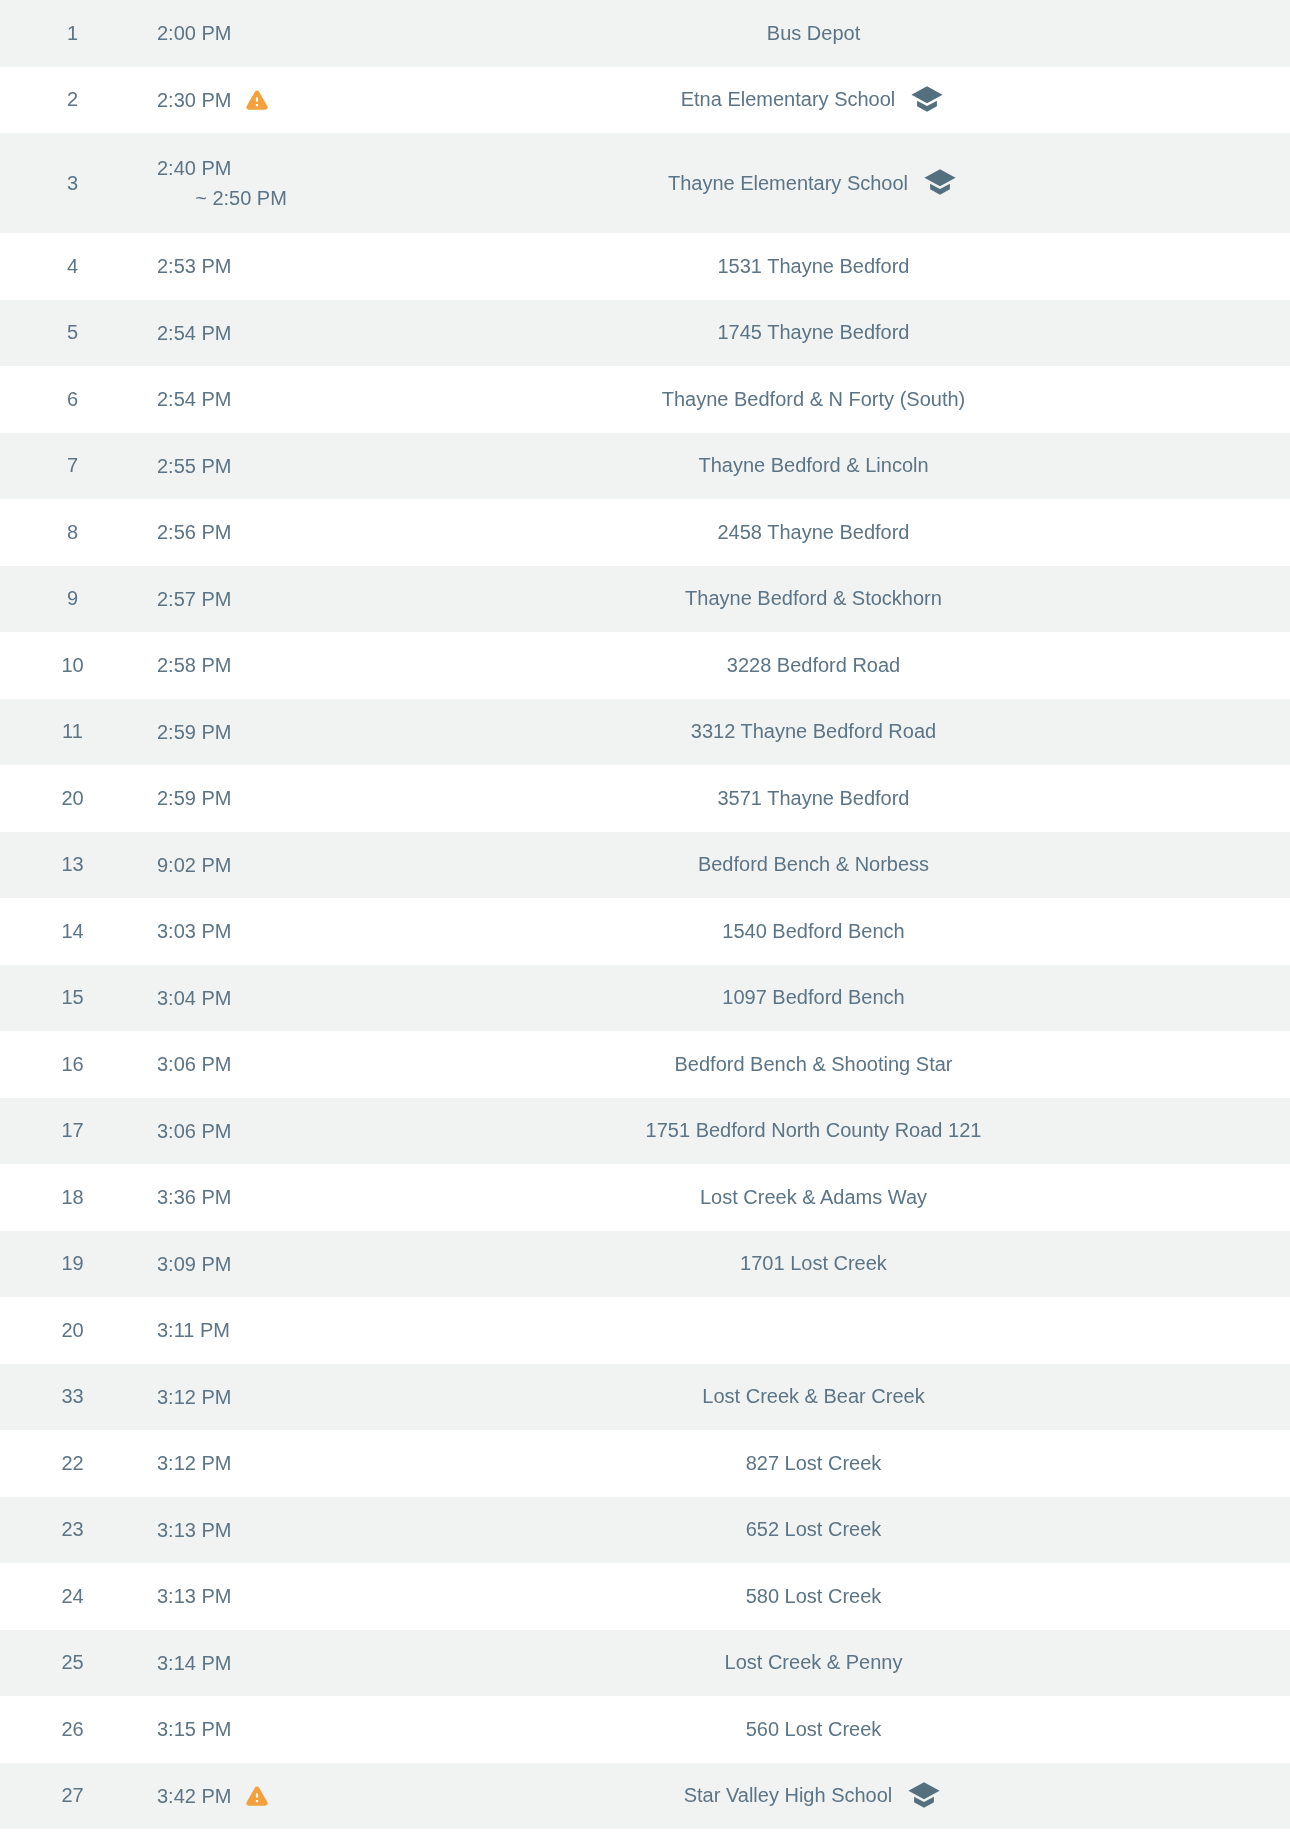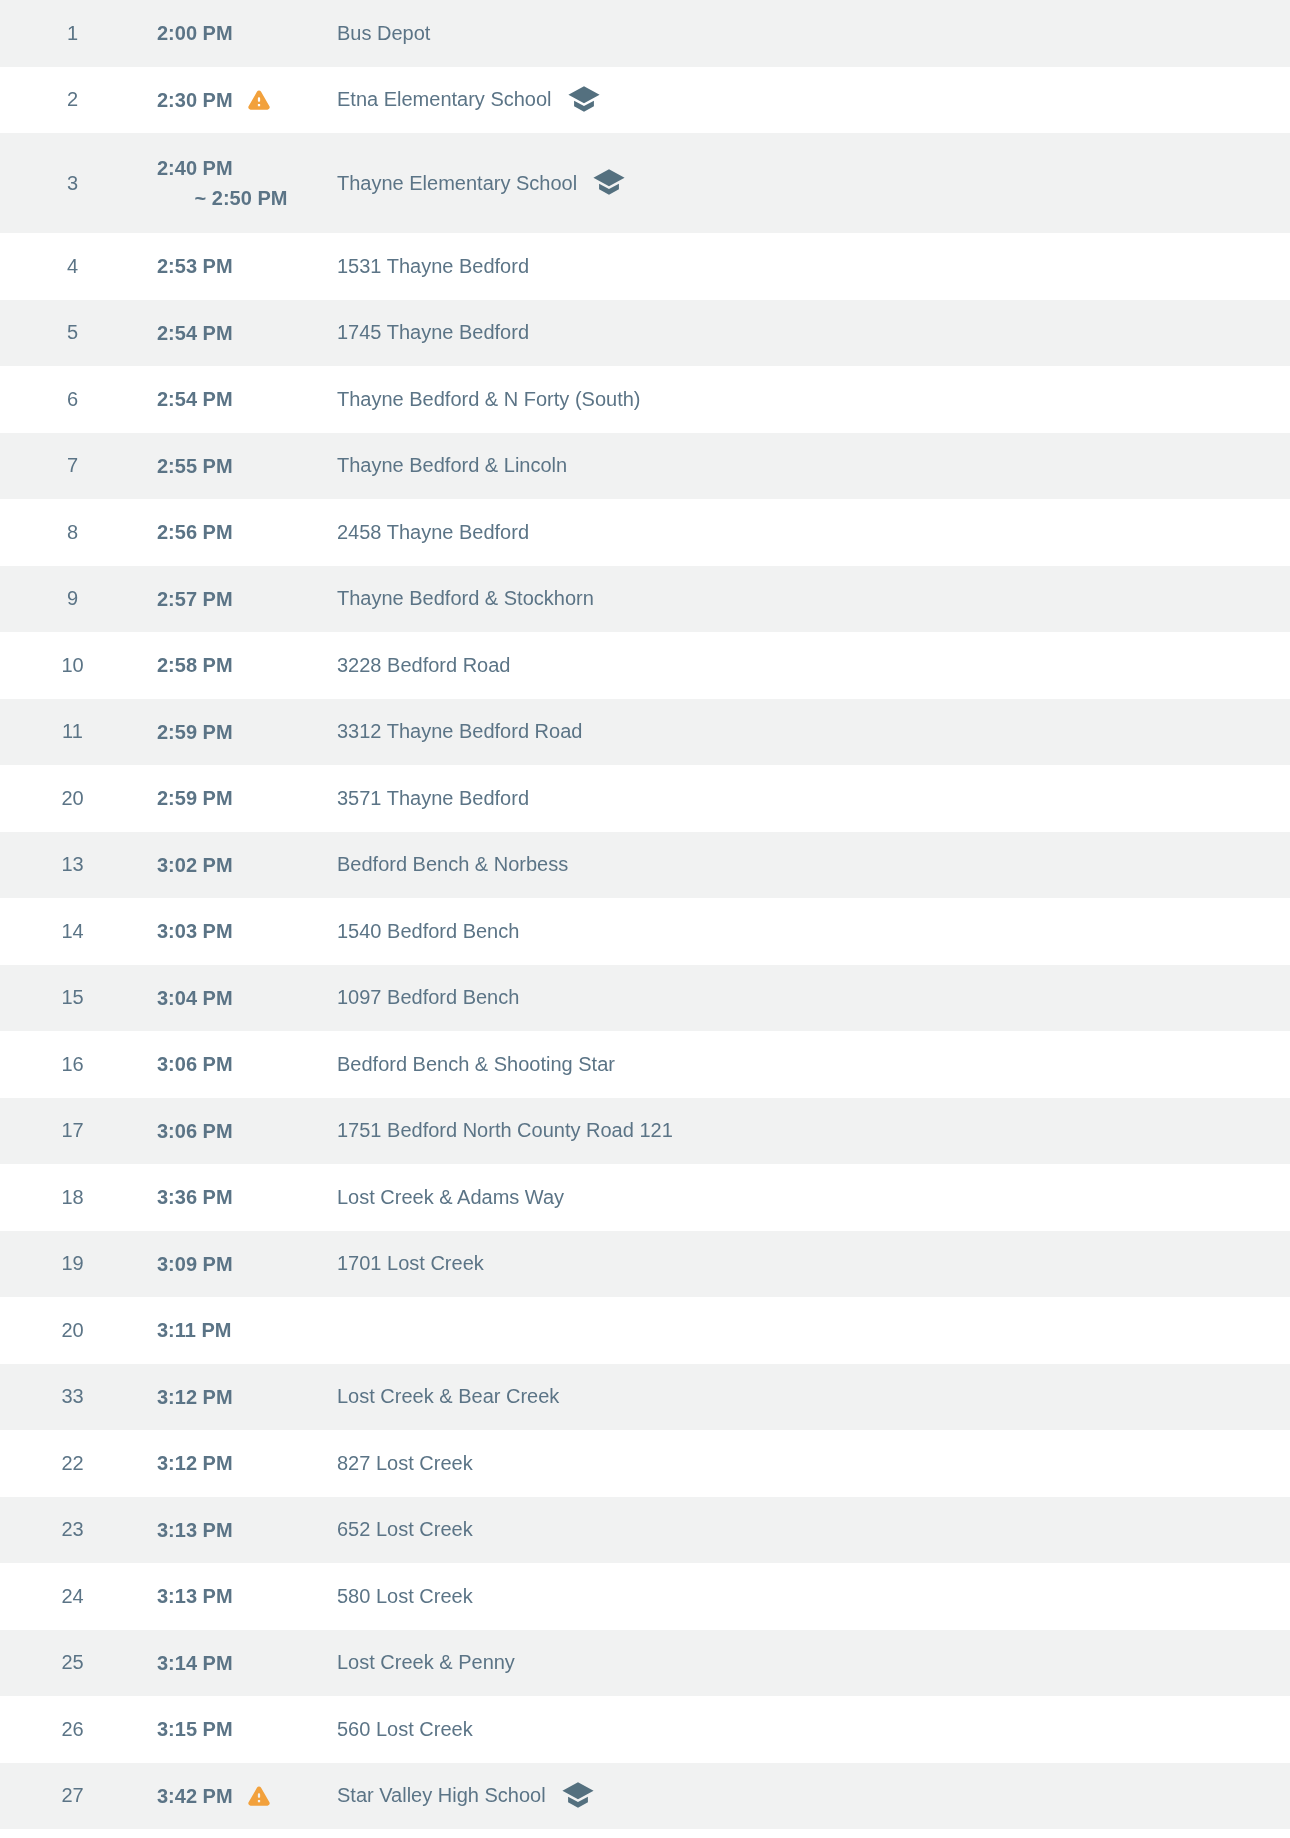--- a/index.html
+++ b/index.html
@@ -34,40 +34,40 @@
     text-align:center;
     font-size:20px;
     color:var(--num-color);
     flex:0 0 145px;
   }
   .col-time{
     width:180px;
     flex:0 0 180px;
     font-size:20px;
     padding-left:12px;
-    font-weight:bold;
   }
   .time-main{
     display:flex;
     align-items:center;
     gap:11px;
     line-height:30px;
   }
   .time-alt{
     line-height:30px;
     white-space:nowrap;
     text-align:center;
   }
   .col-loc{
     flex:1 1 auto;
     display:flex;
     align-items:center;
     gap:13px;
     font-size:20px;
     padding-left:12px;
+    justify-content:center;
   }
   .warn-svg{
     width:30px;height:27px;
     color:var(--warn-color);
     flex:0 0 auto;
   }
   .school-svg{
     width:38px;height:34px;
     color:var(--icon-color);
     flex:0 0 auto;
@@ -249,21 +249,21 @@
     </div>
     <div class="col-loc">
       <span class="loc-text">3571 Thayne Bedford</span>
 
     </div>
   </div>
     <div class="row alt">
     <div class="col-num">13</div>
     <div class="col-time">
       <div class="time-main">
-        <span class="time-text">3:02 PM</span>
+        <span class="time-text">9:02 PM</span>
 
       </div>
 
     </div>
     <div class="col-loc">
       <span class="loc-text">Bedford Bench &amp; Norbess</span>
 
     </div>
   </div>
     <div class="row">

